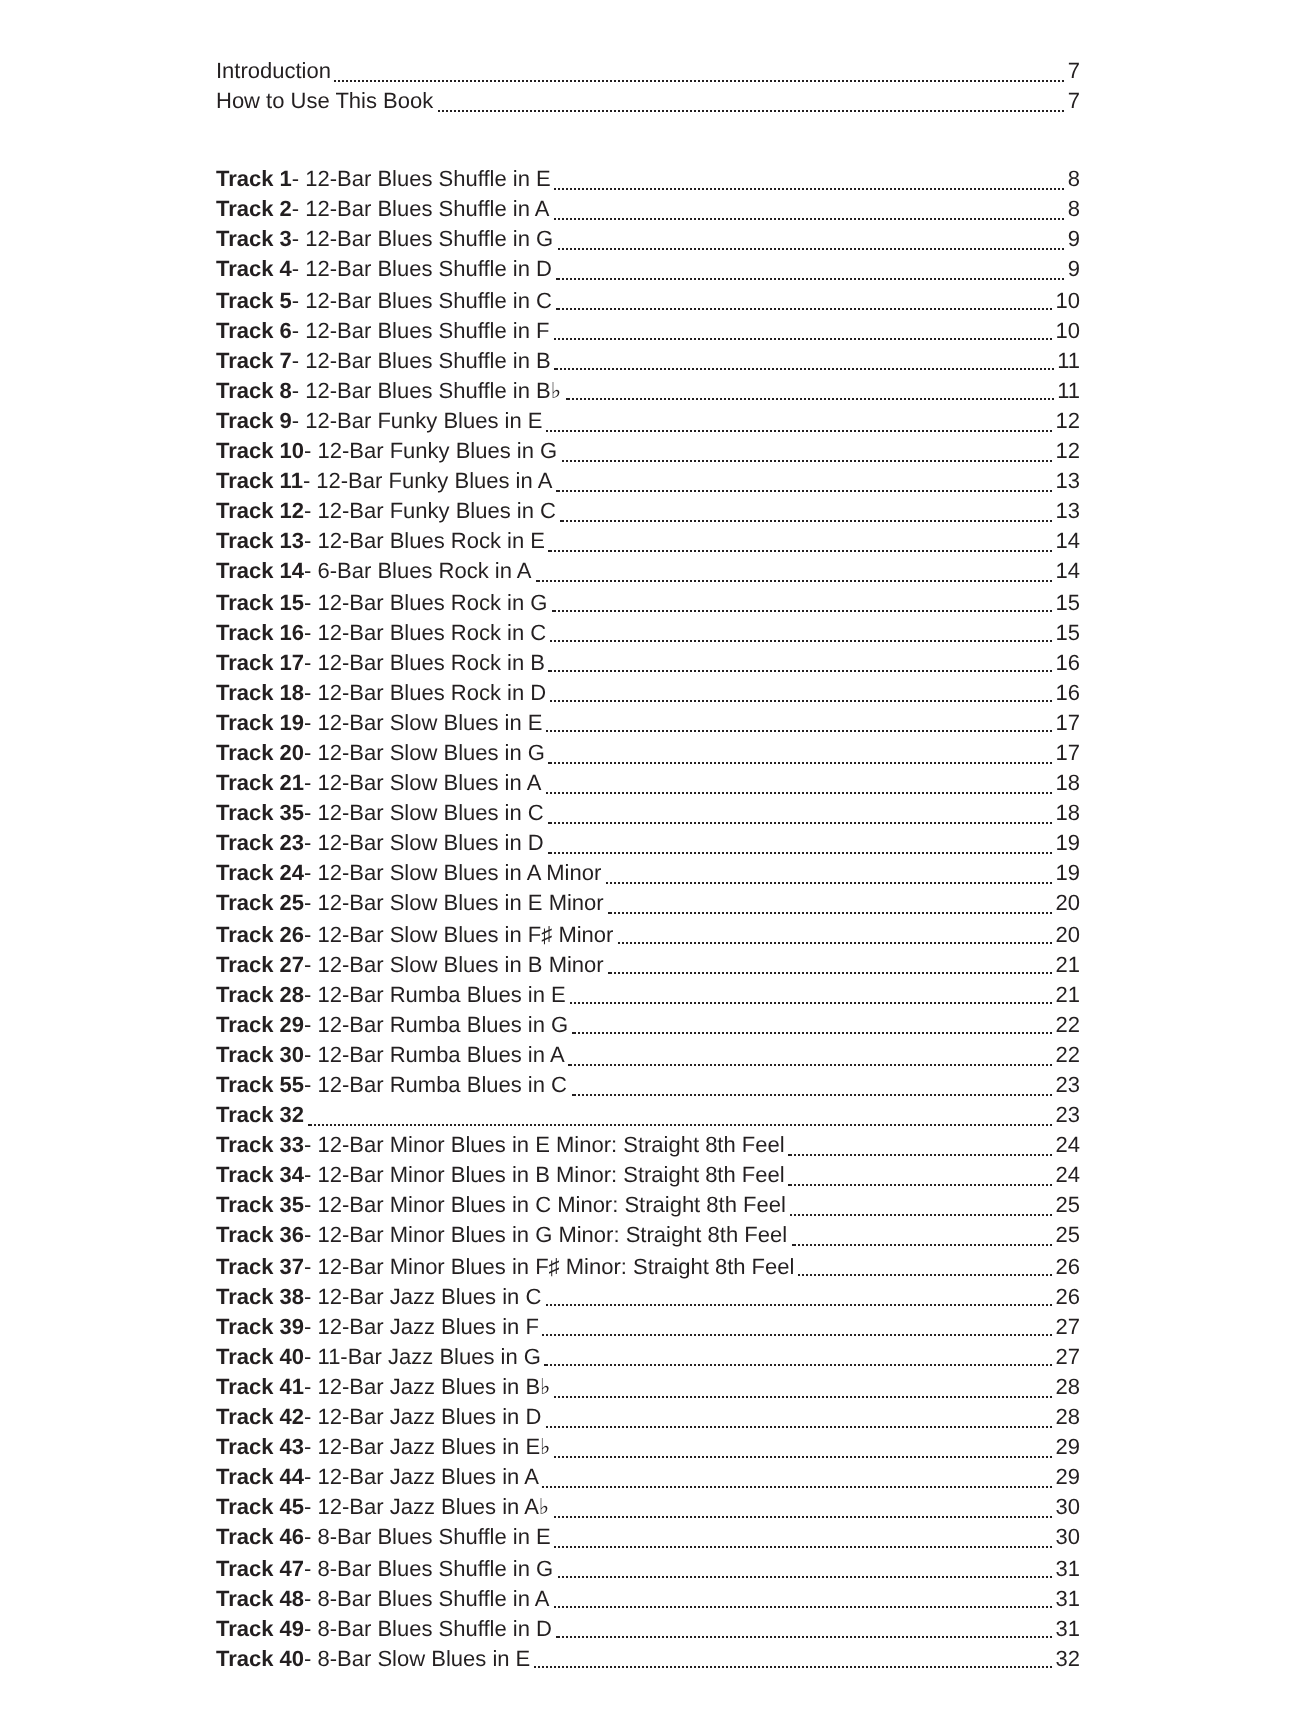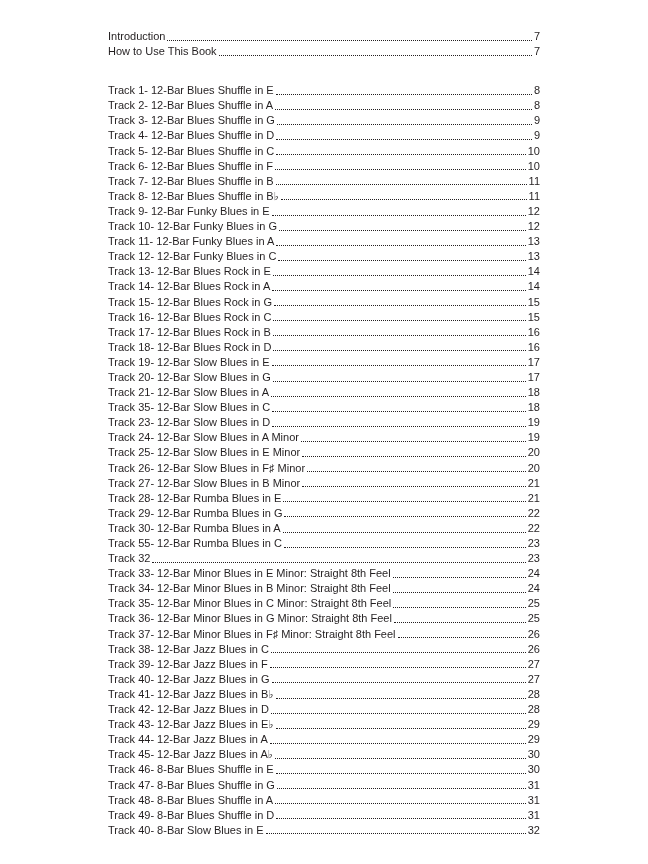--- a/index.html
+++ b/index.html
@@ -24,21 +24,21 @@
   }
   .row {
     display: flex;
     align-items: baseline;
     height: 15.1px;
     line-height: 15.1px;
     font-size: 11px;
     white-space: nowrap;
   }
   .row.gap-after { margin-bottom: 24px; }
-  .track-label { font-weight: normal; }
+  .track-label { font-weight: bold; }
   .title-label { font-weight: normal; }
   .leader {
     flex: 1;
     align-self: flex-end;
     border-bottom: 1.7px dotted #231f20;
     margin: 0 2px 3.5px 2px;
     min-width: 10px;
   }
   .page-num {
     font-weight: normal;
@@ -148,21 +148,21 @@
 
   <div class="row">
     <span class="track-label">Track 13</span>
         <span class="title-label"> - 12-Bar Blues Rock in E</span>
     <span class="leader"></span>
     <span class="page-num">14</span>
   </div>
 
   <div class="row">
     <span class="track-label">Track 14</span>
-        <span class="title-label"> - 12-Bar Blues Rock in A</span>
+        <span class="title-label"> - 6-Bar Blues Rock in A</span>
     <span class="leader"></span>
     <span class="page-num">14</span>
   </div>
 
   <div class="row">
     <span class="track-label">Track 15</span>
         <span class="title-label"> - 12-Bar Blues Rock in G</span>
     <span class="leader"></span>
     <span class="page-num">15</span>
   </div>
@@ -329,21 +329,21 @@
 
   <div class="row">
     <span class="track-label">Track 39</span>
         <span class="title-label"> - 12-Bar Jazz Blues in F</span>
     <span class="leader"></span>
     <span class="page-num">27</span>
   </div>
 
   <div class="row">
     <span class="track-label">Track 40</span>
-        <span class="title-label"> - 12-Bar Jazz Blues in G</span>
+        <span class="title-label"> - 11-Bar Jazz Blues in G</span>
     <span class="leader"></span>
     <span class="page-num">27</span>
   </div>
 
   <div class="row">
     <span class="track-label">Track 41</span>
         <span class="title-label"> - 12-Bar Jazz Blues in B♭</span>
     <span class="leader"></span>
     <span class="page-num">28</span>
   </div>

